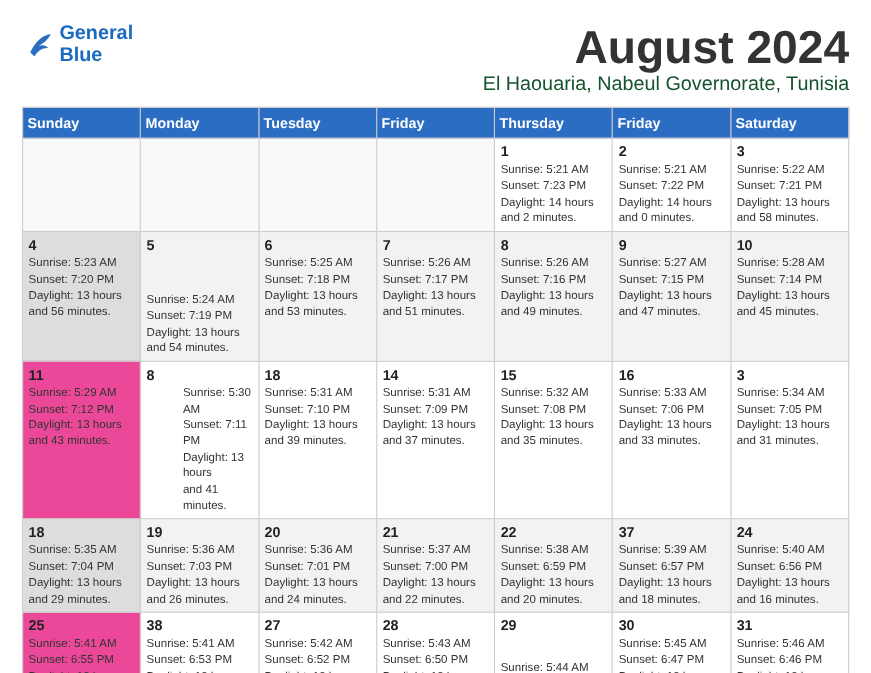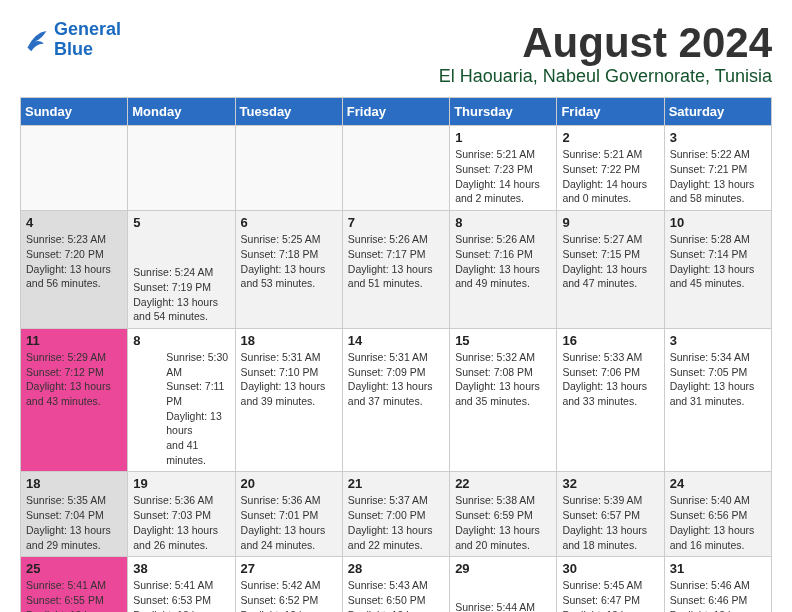--- a/index.html
+++ b/index.html
@@ -286,21 +286,21 @@
 and 22 minutes.</div>
         </td>
         <td>
           <div class="day-number">22</div>
           <div class="day-content" style="white-space: pre-line;">Sunrise: 5:38 AM
 Sunset: 6:59 PM
 Daylight: 13 hours
 and 20 minutes.</div>
         </td>
         <td>
-          <div class="day-number">32</div>
+          <div class="day-number">37</div>
           <div class="day-content" style="white-space: pre-line;">Sunrise: 5:39 AM
 Sunset: 6:57 PM
 Daylight: 13 hours
 and 18 minutes.</div>
         </td>
         <td>
           <div class="day-number">24</div>
           <div class="day-content" style="white-space: pre-line;">Sunrise: 5:40 AM
 Sunset: 6:56 PM
 Daylight: 13 hours

